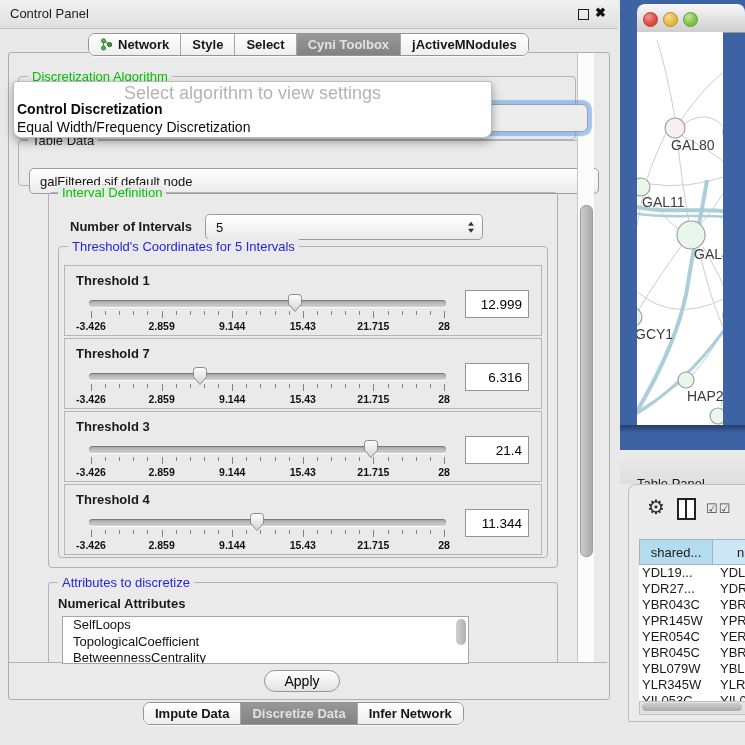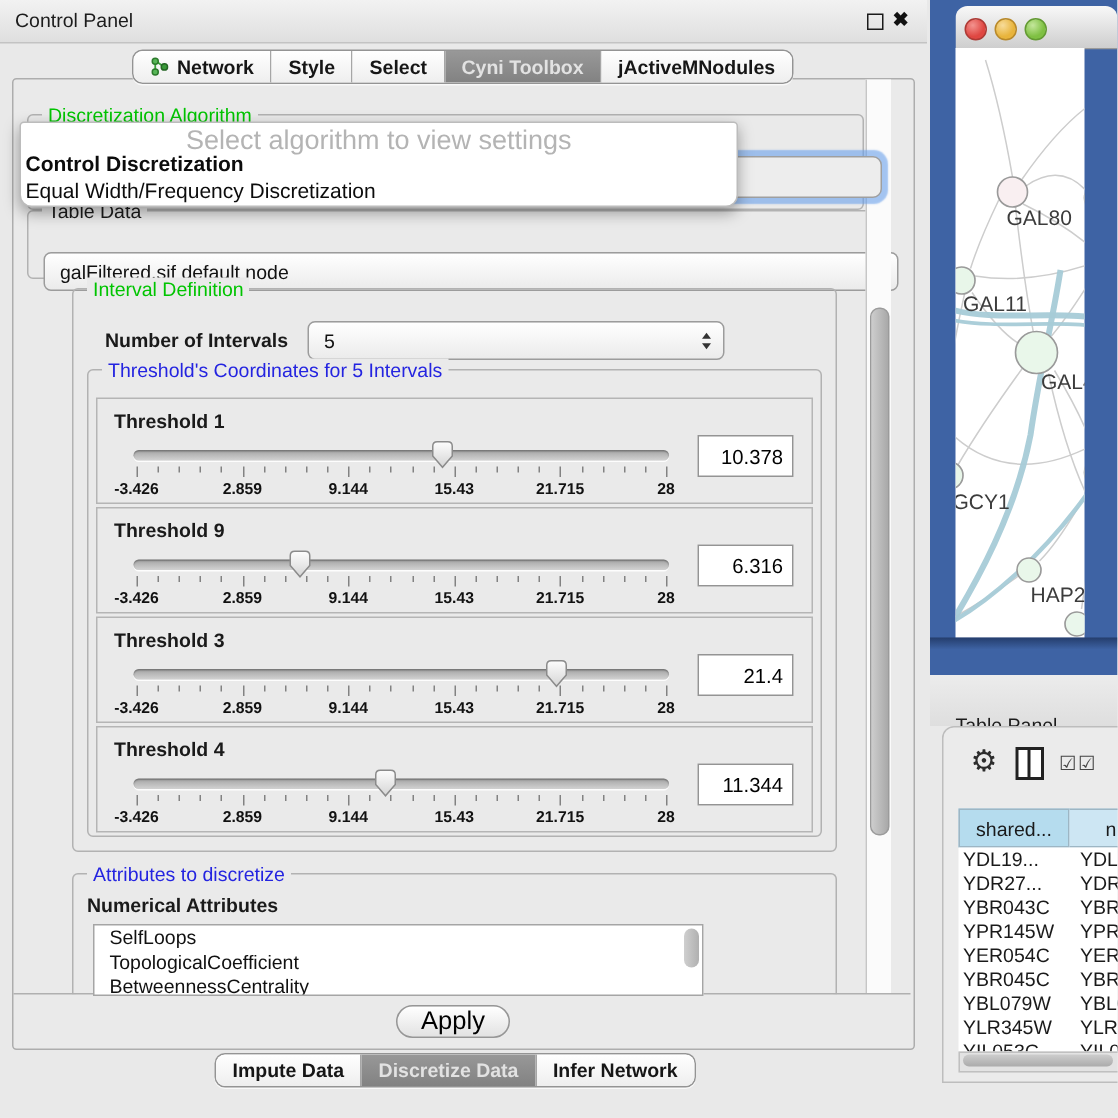--- a/index.html
+++ b/index.html
@@ -74,21 +74,21 @@
 
   
   #attr-list{left:62px;top:616px;width:405px;height:46px;background:#fff;border:1px solid #a5a5a5;
     overflow:hidden;font-size:13px;z-index:2;}
   #attr-list .li{padding-left:10px;line-height:16.5px;color:#111;}
   #attr-scroll{position:absolute;right:2px;top:2px;width:10px;height:26px;border-radius:5px;
     background:linear-gradient(90deg,#cfcfcf,#b0b0b0);}
 
   
   #apply-btn{left:264px;top:670px;width:76px;height:22px;border:1px solid #969696;border-radius:11px;
-    background:linear-gradient(#ffffff,#e2e2e2);font-size:17px;display:flex;align-items:center;justify-content:center;}
+    background:linear-gradient(#ffffff,#e2e2e2);font-size:14px;display:flex;align-items:center;justify-content:center;}
 
   
   #net-area{left:620px;top:0;width:125px;height:450px;background:#3e63a4;}
   #macbar{position:absolute;left:17px;top:4px;width:108px;height:28px;border-radius:8px 8px 0 0;
     background:linear-gradient(#f8f8f8,#cecece);border-bottom:1px solid #9a9a9a;}
   .light{position:absolute;top:7.5px;width:13px;height:13px;border-radius:50%;}
   #lt-red{left:6px;background:radial-gradient(circle at 35% 30%,#f3938f,#df4742 60%);border:1px solid #ad3a35;}
   #lt-yellow{left:26px;background:radial-gradient(circle at 35% 30%,#f7dc9a,#e8b43c 60%);border:1px solid #b8892a;}
   #lt-green{left:46px;background:radial-gradient(circle at 35% 30%,#c4e79c,#7fc043 60%);border:1px solid #639a33;}
   #canvas{position:absolute;left:17px;top:32px;width:86px;height:393px;background:#ffffff;overflow:hidden;}
@@ -231,24 +231,24 @@
         <div class="tick major" style="left:100%"></div>
       </div>
       <div class="tlabels">
         <span style="left:0%">-3.426</span>
         <span style="left:20%">2.859</span>
         <span style="left:40%">9.144</span>
         <span style="left:60%">15.43</span>
         <span style="left:80%">21.715</span>
         <span style="left:100%">28</span>
       </div>
-      <div class="val">10.378</div>
+      <div class="val">12.999</div>
     </div>
     <div class="thr abs" style="top: 338px;">
-      <div class="lab">Threshold 9</div>
+      <div class="lab">Threshold 7</div>
       <div class="track"></div>
       <div class="thumb" style="left:134.67000000000002px"><svg width="16" height="20" viewBox="0 0 16 20">
           <path d="M1.5,4.5 Q1.5,1.5 4.5,1.5 L11.5,1.5 Q14.5,1.5 14.5,4.5 L14.5,11 L8,18.5 L1.5,11 Z" fill="url(#thumbGrad)" stroke="#8b8b8b"></path>
         </svg></div>
       <div class="ticks">
         <div class="tick major" style="left:0%"></div>
         <div class="tick" style="left:4%"></div>
         <div class="tick" style="left:8%"></div>
         <div class="tick" style="left:12%"></div>
         <div class="tick" style="left:16%"></div>

